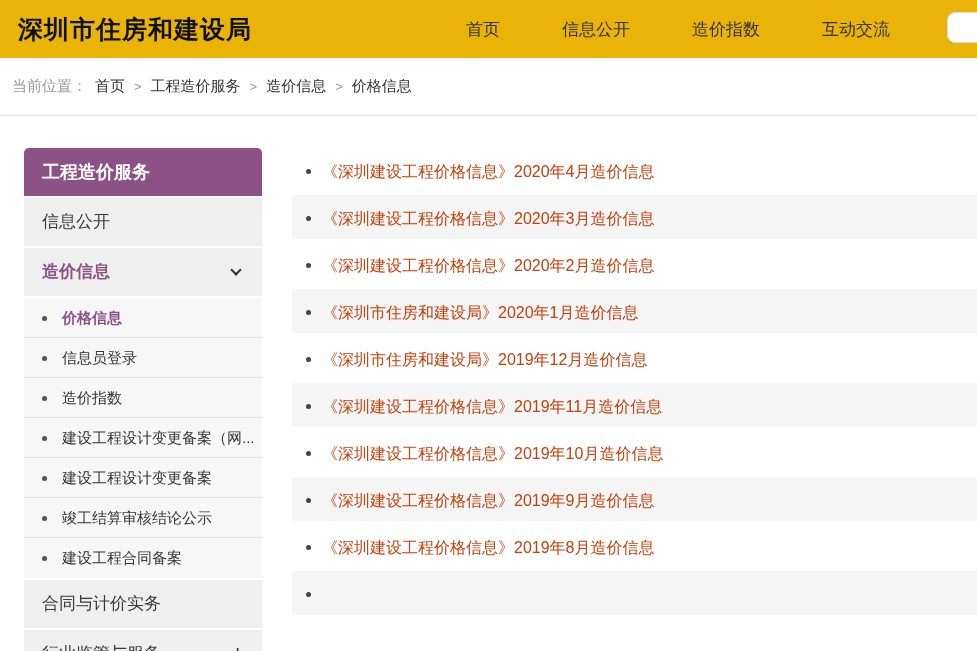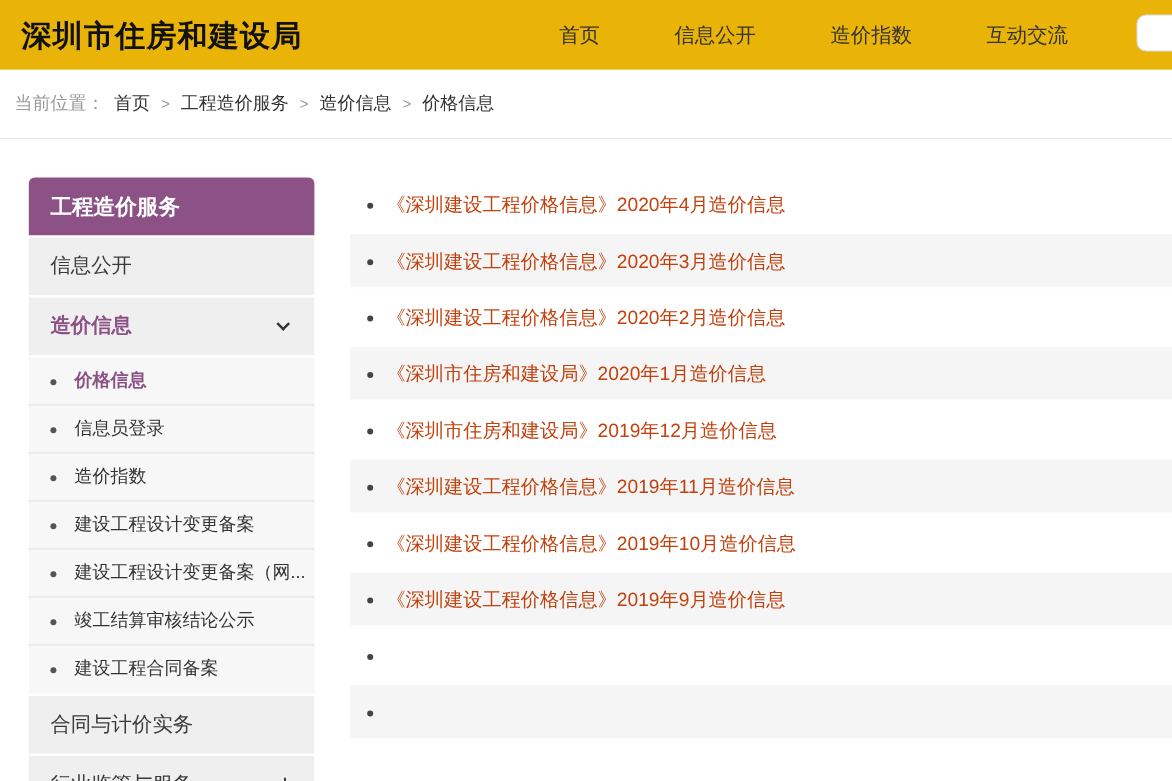--- a/index.html
+++ b/index.html
@@ -204,25 +204,25 @@
       <li class="sub-item">
         <span class="dot"></span>
         <span class="sub-label">信息员登录</span>
       </li>
       <li class="sub-item">
         <span class="dot"></span>
         <span class="sub-label">造价指数</span>
       </li>
       <li class="sub-item">
         <span class="dot"></span>
+        <span class="sub-label">建设工程设计变更备案（网...</span>
+      </li>
+      <li class="sub-item">
+        <span class="dot"></span>
         <span class="sub-label">建设工程设计变更备案</span>
-      </li>
-      <li class="sub-item">
-        <span class="dot"></span>
-        <span class="sub-label">建设工程设计变更备案（网...</span>
       </li>
       <li class="sub-item">
         <span class="dot"></span>
         <span class="sub-label">竣工结算审核结论公示</span>
       </li>
       <li class="sub-item">
         <span class="dot"></span>
         <span class="sub-label">建设工程合同备案</span>
       </li>
     </ul>
@@ -265,19 +265,20 @@
     <div class="list-row">
       <span class="dot"></span>
       <a>《深圳建设工程价格信息》2019年10月造价信息</a>
     </div>
     <div class="list-row">
       <span class="dot"></span>
       <a>《深圳建设工程价格信息》2019年9月造价信息</a>
     </div>
     <div class="list-row">
       <span class="dot"></span>
+      <a>《深圳建设工程价格信息》2019年8月造价信息</a>
     </div>
     <div class="list-row">
       <span class="dot"></span>
     </div>
   </main>
 
 </div>
 
 </body></html>

